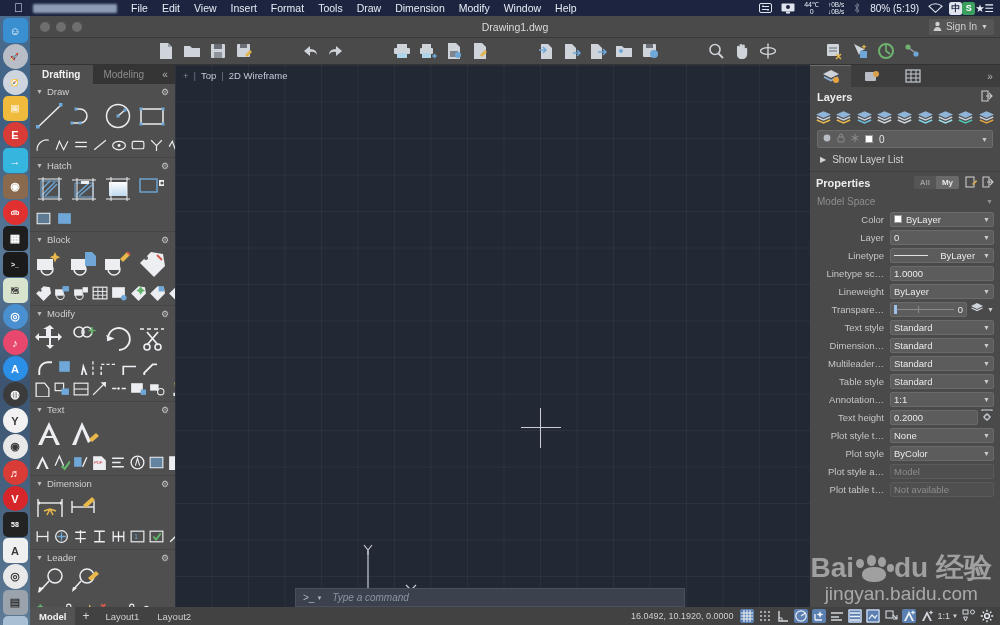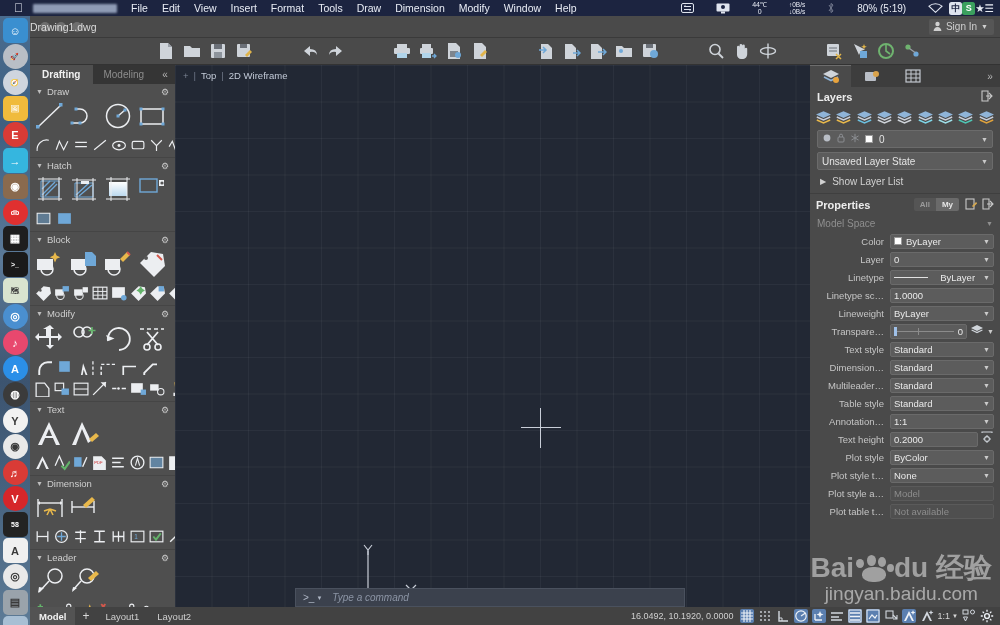--- a/index.html
+++ b/index.html
@@ -18,21 +18,21 @@
     z-index: 60;
   }
   .apple-logo { font-size: 12px; margin: 0 10px 0 8px; line-height: 1; }
   .redacted-title {
     width: 84px; height: 9px; background: #8e9bb5; border-radius: 1px;
     margin-right: 14px; filter: blur(1.2px);
   }
   .mac-menu { display: flex; gap: 14px; }
   .mac-menu span { cursor: default; }
   .mac-right {
-    margin-left: auto; display: flex; align-items: center; gap: 22px;
+    margin-left: auto; display: flex; align-items: center; gap: 9px;
     font-size: 10px; padding-right: 6px;
   }
   .mi { display: inline-flex; align-items: center; justify-content: center; }
   .temp { font-size: 7px; line-height: 1.05; text-align: center; }
   .netspd { font-size: 6.5px; line-height: 1.15; text-align: right; }
   .sq-badge {
     width: 13px; height: 13px; border-radius: 2.5px; background: #dfe4ee;
     color: #1c2440; font-size: 9px; font-weight: bold;
     display: flex; align-items: center; justify-content: center;
   }
@@ -55,21 +55,21 @@
   
   .acad { position: absolute; left: 30px; top: 16px; width: 970px; height: 609px; background:#3b3b3b; }
 
   .titlebar {
     position: relative; height: 22px; background: #4a4a4a;
     display: flex; align-items: center; border-bottom: 1px solid #3a3a3a;
   }
   .traffic { display: flex; gap: 6px; padding-left: 10px; }
   .tl { width: 10px; height: 10px; border-radius: 50%; background: #6e6e6e; }
   .win-title {
-    position: absolute; left: 0; right: 0; text-align: left;
+    position: absolute; left: 0; right: 0; text-align: center;
     color: #dcdcdc; font-size: 10.5px; pointer-events: none;
   }
   .signin {
     margin-left: auto; margin-right: 6px; display: flex; align-items: center;
     gap: 4px; color: #cfcfcf; font-size: 10px; background: #565656;
     padding: 2px 6px 2px 4px; border-radius: 2px;
   }
 
   
   .toolbar {
@@ -1652,24 +1652,20 @@
           <span style="margin-right:5px;opacity:.5">
             <svg width="10" height="10" viewBox="0 0 10 10">
                 <path d="M5 .8v8.4M1.4 2.9l7.2 4.2M8.6 2.9L1.4 7.1" stroke="#b9bec6" stroke-width="1"></path>
               </svg>
           </span>
           <span class="swatch" style="margin-right:6px"></span>
           <span>0</span>
           <span class="dd">▼</span>
         </div>
 
-        <div class="ctl">
-          <span>Unsaved Layer State</span>
-          <span class="dd">▼</span>
-        </div>
 
         <div class="showlist">
           <span style="font-size:8px">▶</span>
           <span>Show Layer List</span>
         </div>
 
         <div class="prop-title">
           <span>Properties</span>
           <span class="seg">
             <div>All</div>
@@ -1791,30 +1787,30 @@
                   <span>0.2000</span>
                 </div>
                 <span><svg width="14" height="14" viewBox="0 0 14 14">
                     <path d="M2 2h10M2 1.5v1.5M12 1.5v1.5" stroke="#cfd4da" stroke-width="1.1"></path>
                     <circle cx="7" cy="9" r="2.4" fill="none" stroke="#cfd4da" stroke-width="1.1"></circle>
                     <path d="M7 5v1.5M7 11.5V13M3 9h1.5M9.5 9H11" stroke="#cfd4da" stroke-width="1"></path>
                   </svg></span>
               </div>
             </div>
             <div class="prow">
+              <div class="plabel">Plot style t…</div>
+              <div class="pfield">
+                <span>None</span>
+                <span class="dd">▼</span>
+              </div>
+            </div>
+            <div class="prow">
               <div class="plabel">Plot style</div>
               <div class="pfield">
                 <span>ByColor</span>
-                <span class="dd">▼</span>
-              </div>
-            </div>
-            <div class="prow">
-              <div class="plabel">Plot style t…</div>
-              <div class="pfield">
-                <span>None</span>
                 <span class="dd">▼</span>
               </div>
             </div>
             <div class="prow">
               <div class="plabel">Plot style a…</div>
               <div class="pfield dim">
                 <span>Model</span>
               </div>
             </div>
             <div class="prow">

